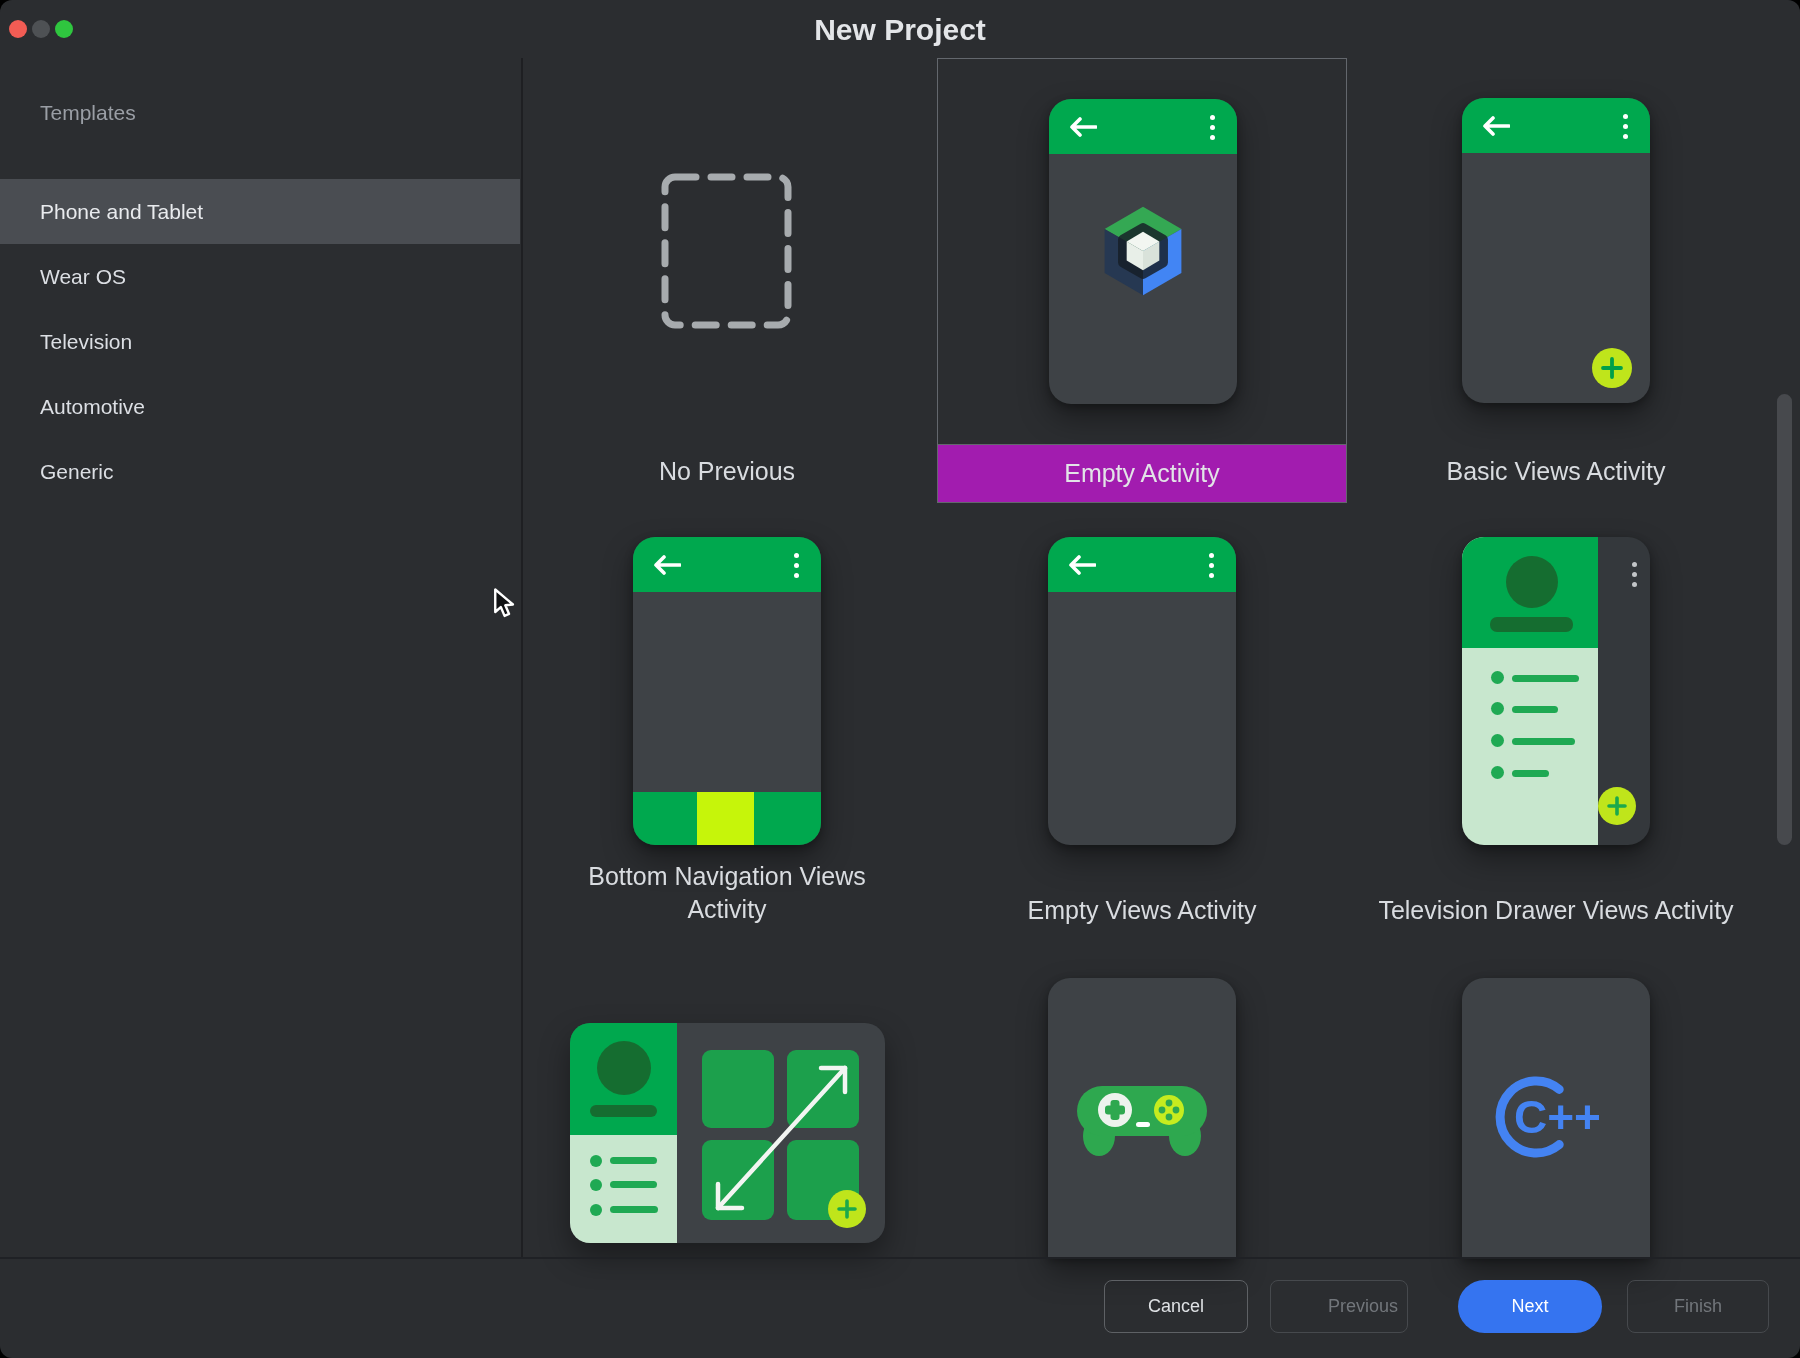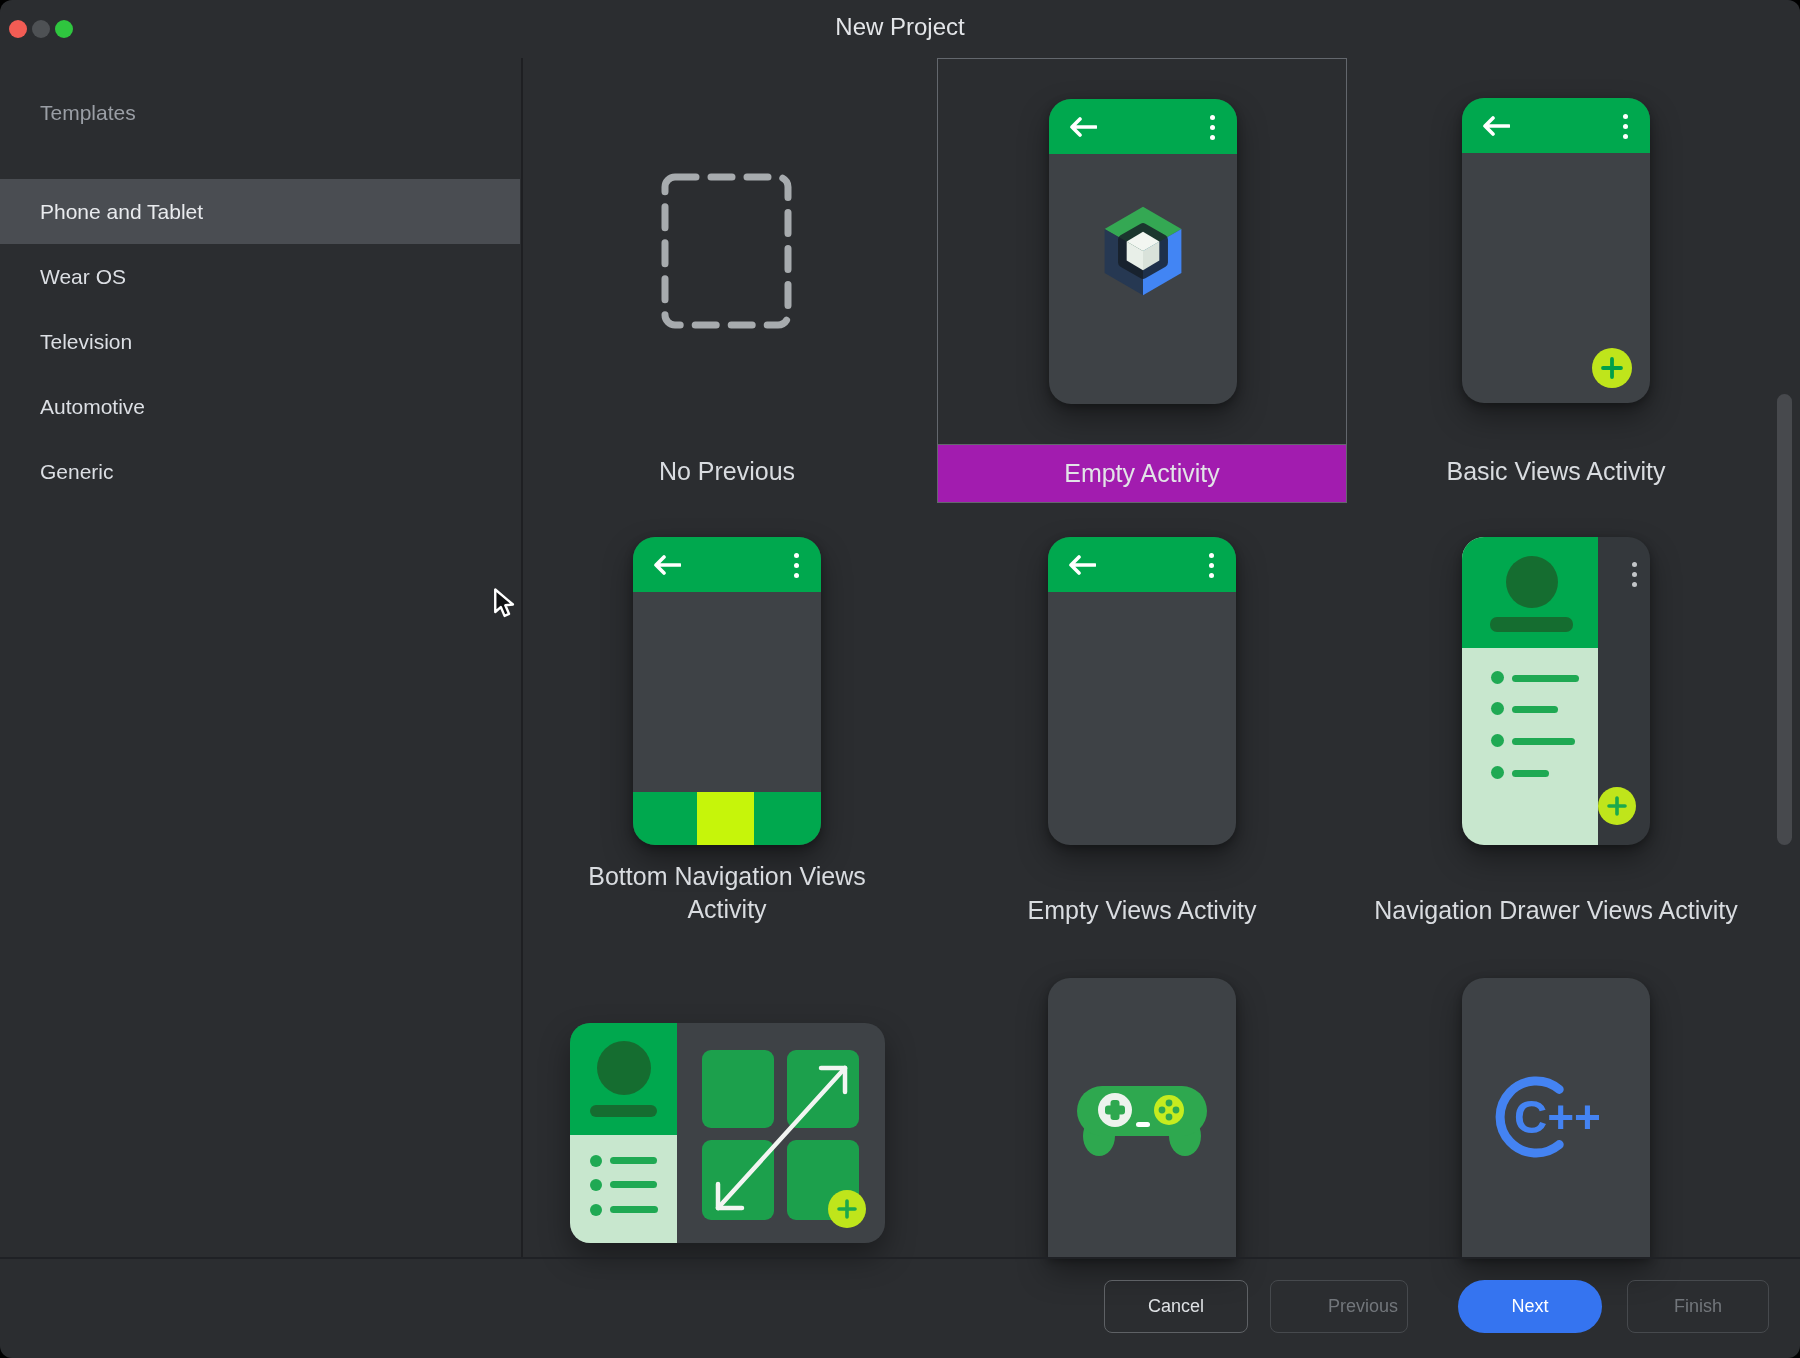--- a/index.html
+++ b/index.html
@@ -4,21 +4,21 @@
 <style>
   html,body{margin:0;padding:0;background:#000;}
   .window{
     position:relative;width:1800px;height:1358px;background:#2B2D30;
     border-radius:12px;overflow:hidden;
     font-family:"Liberation Sans",sans-serif;color:#DFE1E5;
   }
   
   .titlebar{position:absolute;top:0;left:0;width:100%;height:60px;}
   .title{position:absolute;top:13px;left:0;width:100%;text-align:center;
-         font-size:24px;font-weight:normal;color:#E3E5E8;}
+         font-size:30px;font-weight:bold;color:#E3E5E8;}
   .light{position:absolute;top:20px;width:18px;height:18px;border-radius:50%;}
   .light.red{left:9px;background:#F25C54;}
   .light.gray{left:32px;background:#4E5154;}
   .light.green{left:55px;background:#2FC63F;}
   
   .sidebar-header{position:absolute;left:40px;top:101px;font-size:21px;color:#9A9EA5;}
   .side-item{position:absolute;left:0;width:520px;height:65px;display:flex;
              align-items:center;padding-left:40px;box-sizing:border-box;
              font-size:21px;color:#DCDFE4;cursor:default;}
   .side-item.selected{background:#4A4D52;color:#E9EBEE;}
@@ -205,21 +205,21 @@
         <div class="g-line" style="left:50px;top:201px;width:63px;"></div>
         <div class="g-bullet" style="left:29px;top:229px;width:13px;height:13px;"></div>
         <div class="g-line" style="left:50px;top:233px;width:37px;"></div>
       </div>
       <div class="fab" style="left:136px;top:250px;width:38px;height:38px;">
         <svg width="20" height="20">
             <path d="M10 2 V18 M2 10 H18" stroke="#1BA94C" stroke-width="3.6" stroke-linecap="round"></path>
           </svg>
       </div>
     </div>
-    <div class="tpl-label" style="left:1346px;top:894px;width:420px;white-space:nowrap;">Navigation Drawer Views Activity</div>
+    <div class="tpl-label" style="left:1346px;top:894px;width:420px;white-space:nowrap;">Television Drawer Views Activity</div>
   </div>
 
   <div class="tablet">
     <div class="panel-top"></div>
     <div class="avatar" style="left:27px;top:18px;width:54px;height:54px;"></div>
     <div class="bar-line" style="left:20px;top:82px;width:67px;height:12px;"></div>
     <div class="panel-bottom"></div>
     <div class="g-bullet" style="left:20px;top:132px;width:12px;height:12px;"></div>
     <div class="g-line" style="left:40px;top:134px;width:47px;"></div>
     <div class="g-bullet" style="left:20px;top:156px;width:12px;height:12px;"></div>

